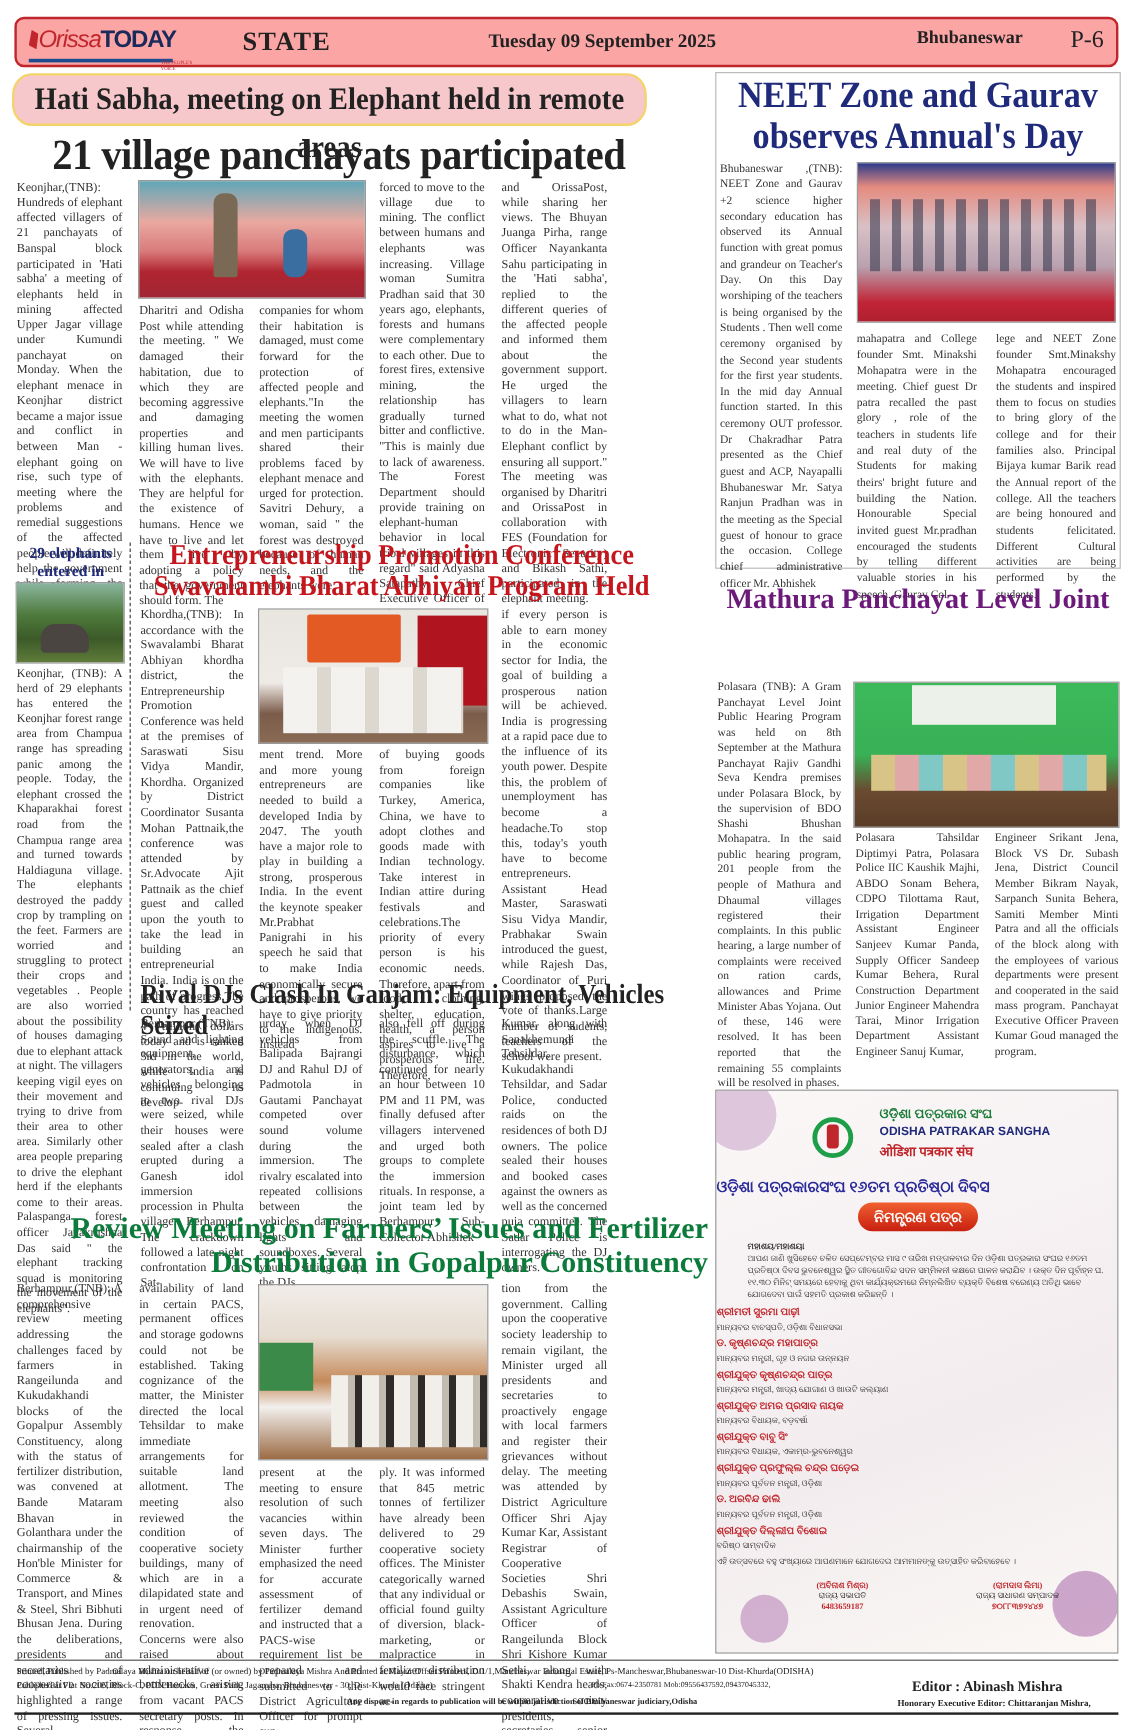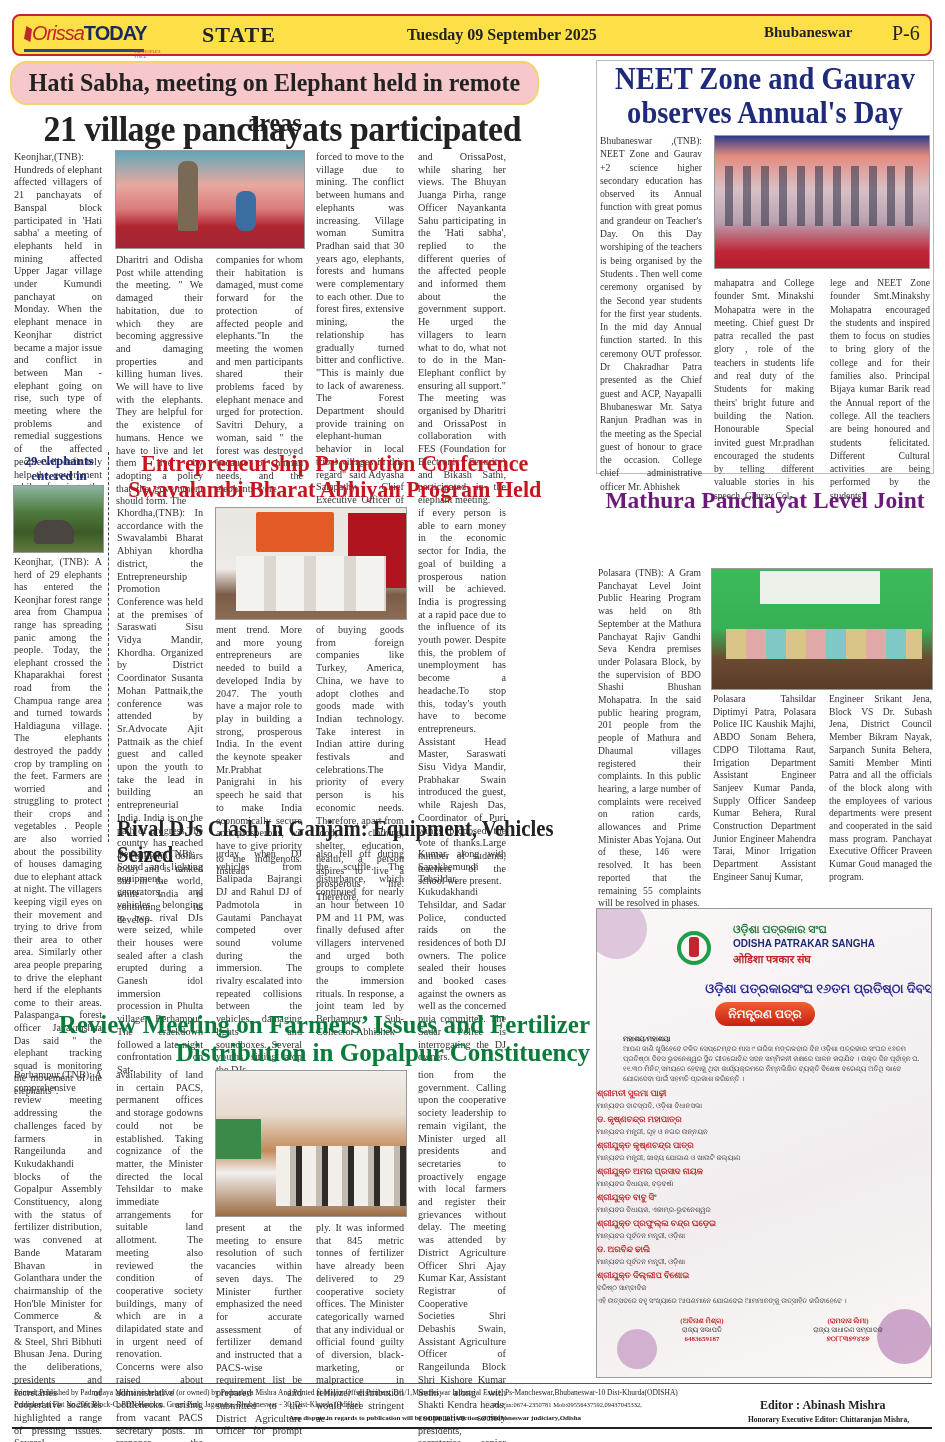--- a/index.html
+++ b/index.html
@@ -1,18 +1,18 @@
 <!DOCTYPE html>
 <html><head>
 <meta charset="utf-8">
 <style>
 *{box-sizing:border-box;margin:0;padding:0}
 body{width:945px;height:1442px;background:#fff;font-family:"Liberation Serif",serif;color:#222;position:relative;overflow:hidden}
 .abs{position:absolute}
-.masthead{left:12px;top:14px;width:920px;height:42px;border:2px solid #c0272d;border-radius:8px;background:#fde047}
+.masthead{left:12px;top:14px;width:920px;height:42px;border:2px solid #c0272d;border-radius:8px;background:#fca5a5}
 .logo{left:10px;top:6px;width:140px;height:30px}
 .logo .o{font-family:"Liberation Sans",sans-serif;font-style:italic;color:#c0272d;font-size:20px;font-weight:normal;letter-spacing:-1px}
 .logo .t{font-family:"Liberation Sans",sans-serif;color:#1a2a5a;font-size:20px;font-weight:bold;letter-spacing:-1px}
 .logo .bar{position:absolute;left:0;top:27px;width:120px;height:3px;background:#1e4b8e}
 .logo .tag{position:absolute;left:110px;top:27px;font-size:4px;color:#c0272d}
 .mh-text{font-weight:bold;color:#222}
 .section{left:188px;top:6px;font-size:22px;letter-spacing:1px}
 .date{left:393px;top:10px;font-size:16px}
 .city{left:750px;top:8px;font-size:15px}
 .page{left:878px;top:6px;font-size:20px;font-weight:normal}
@@ -27,21 +27,21 @@
 .purple-h{color:#6b1a7a;font-weight:bold;text-align:center;position:absolute;font-size:23.5px;line-height:25px}
 .green-h{color:#0c7a3a;font-weight:bold;text-align:right;position:absolute;font-size:25px;line-height:28px}
 .dj-h{font-size:23px;font-weight:bold;position:absolute;transform:scaleX(.9);transform-origin:left}
 .side-h{color:#1f2a7a;font-weight:bold;text-align:center;font-size:13px;line-height:15px;position:absolute}
 .ad{left:596px;top:908px;width:336px;height:470px;border:1px solid #999;background:linear-gradient(160deg,#fbf7f7,#f2ecee 60%,#fbf8f5);overflow:hidden}
 .ad .logo-c{position:absolute;left:80px;top:22px;width:34px;height:34px;border:4px solid #1e9e48;border-radius:50%}
 .ad .logo-c::after{content:"";position:absolute;left:8px;top:2px;width:10px;height:20px;background:#c0272d;border-radius:3px}
 .ad .org1{position:absolute;left:136px;top:14px;color:#1e7d3a;font-size:11px;font-weight:bold}
 .ad .org2{position:absolute;left:136px;top:29px;color:#1f2a7a;font-size:10px;font-weight:bold;font-family:"Liberation Sans",sans-serif}
 .ad .org3{position:absolute;left:136px;top:42px;color:#c0272d;font-size:11px;font-weight:bold}
-.ad .title{position:absolute;left:0;width:336px;top:72px;text-align:right;color:#2a2a9a;font-size:13px;font-weight:bold}
+.ad .title{position:absolute;left:0;width:336px;top:72px;text-align:left;color:#2a2a9a;font-size:13px;font-weight:bold}
 .ad .pill{position:absolute;left:118px;top:93px;width:100px;height:24px;border-radius:12px;background:linear-gradient(#f06030,#c82010);color:#fff;font-size:12px;text-align:center;line-height:24px;font-weight:bold}
 .ad .body{position:absolute;left:26px;top:125px;width:300px;font-size:7px;line-height:10px;color:#333}
 .ad .list{position:absolute;left:0;top:178px;width:336px;text-align:left}
 .ad .nm{color:#c0272d;font-weight:bold;font-size:8.5px;line-height:13px}
 .ad .ds{color:#333;font-size:7px;line-height:13px}
 .ad .sig{position:absolute;top:442px;font-size:7px;text-align:center;width:110px;line-height:9px}
 .footer-rule{position:absolute;left:12px;width:920px;border-top:1px solid #555}
 .foot{position:absolute;font-family:Liberation Serif, serif;font-size:7.5px;color:#222;white-space:nowrap}
 .flower{position:absolute;border-radius:50%;opacity:.55}
 </style>

